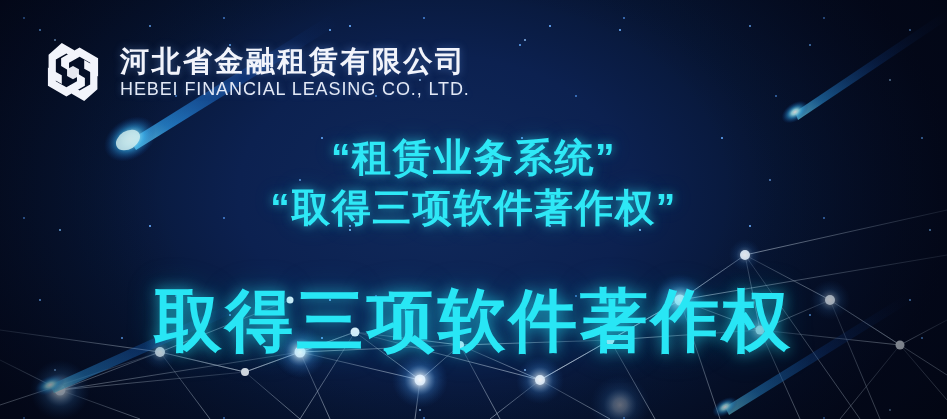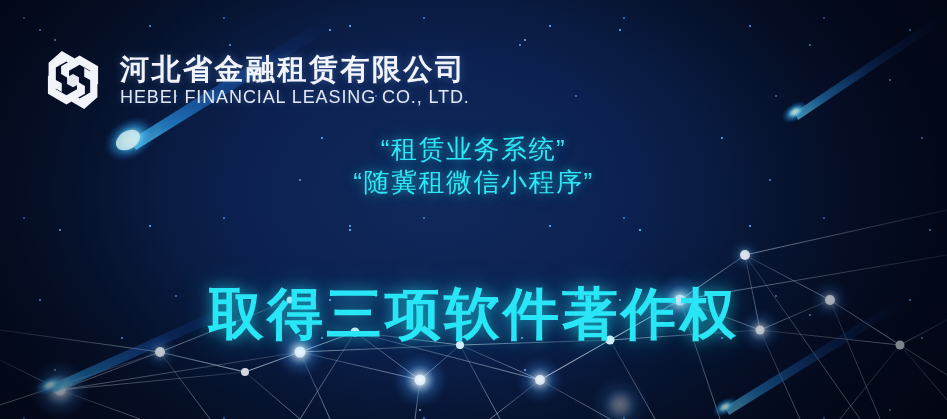--- a/index.html
+++ b/index.html
@@ -60,51 +60,51 @@
   .mesh{ position:absolute; inset:0; z-index:2; }
 
   
   .meteor{ position:absolute; z-index:4; pointer-events:none; }
 
   
   .content{ position:absolute; inset:0; z-index:7; }
 
   .brand{
     position:absolute; left:40px; top:38px;
-    display:flex; align-items:center; gap:14px;margin-top:8px;
+    display:flex; align-items:center; gap:14px;
   }
   .brand-mark{ width:66px; height:68px; flex:0 0 auto; }
   .brand-text{ display:flex; flex-direction:column; gap:1px; }
   .brand-cn{
     font-size:29px; font-weight:bold; color:#f2f4fb;
     letter-spacing:2.5px; line-height:1.18;
     text-shadow:0 0 8px rgba(120,175,255,.42);
     white-space:nowrap;
   }
   .brand-en{
     font-size:18px; color:#e3e9f6; letter-spacing:.9px;
     line-height:1.2; white-space:nowrap;
     text-shadow:0 0 6px rgba(110,165,245,.35);
   }
 
   .quotes{
     position:absolute; left:0; right:0; top:133px;
     text-align:center;
   }
   .quote-line{
-    font-size:26px; color:#2ee8f6; font-weight:normal;
+    font-size:39px; color:#2ee8f6; font-weight:bold;
     letter-spacing:1.5px; line-height:1.27;
     text-shadow:0 0 10px rgba(46,232,246,.55), 0 0 22px rgba(25,180,220,.3);
     white-space:nowrap;
   }
 
   .headline{
     position:absolute; left:0; right:0; top:286px;
     text-align:center;
-    font-size:56px; font-weight:bold; color:#28e6f5;
+    font-size:68px; font-weight:bold; color:#28e6f5;
     letter-spacing:3px; line-height:1;
     text-shadow:0 0 14px rgba(40,230,245,.6), 0 0 30px rgba(20,170,215,.38);
     white-space:nowrap;
   }
 </style>
 </head>
 <body>
 
 <div id="banner">
 
@@ -268,19 +268,19 @@
         </g>
       </svg>
       <div class="brand-text">
         <div class="brand-cn">河北省金融租赁有限公司</div>
         <div class="brand-en">HEBEI FINANCIAL LEASING CO., LTD.</div>
       </div>
     </div>
 
     <div class="quotes">
       <div class="quote-line">“租赁业务系统”</div>
-      <div class="quote-line">“随冀租微信小程序”</div>
+      <div class="quote-line">“取得三项软件著作权”</div>
     </div>
 
     <div class="headline">取得三项软件著作权</div>
 
   </div>
 </div>
 
 </body></html>

